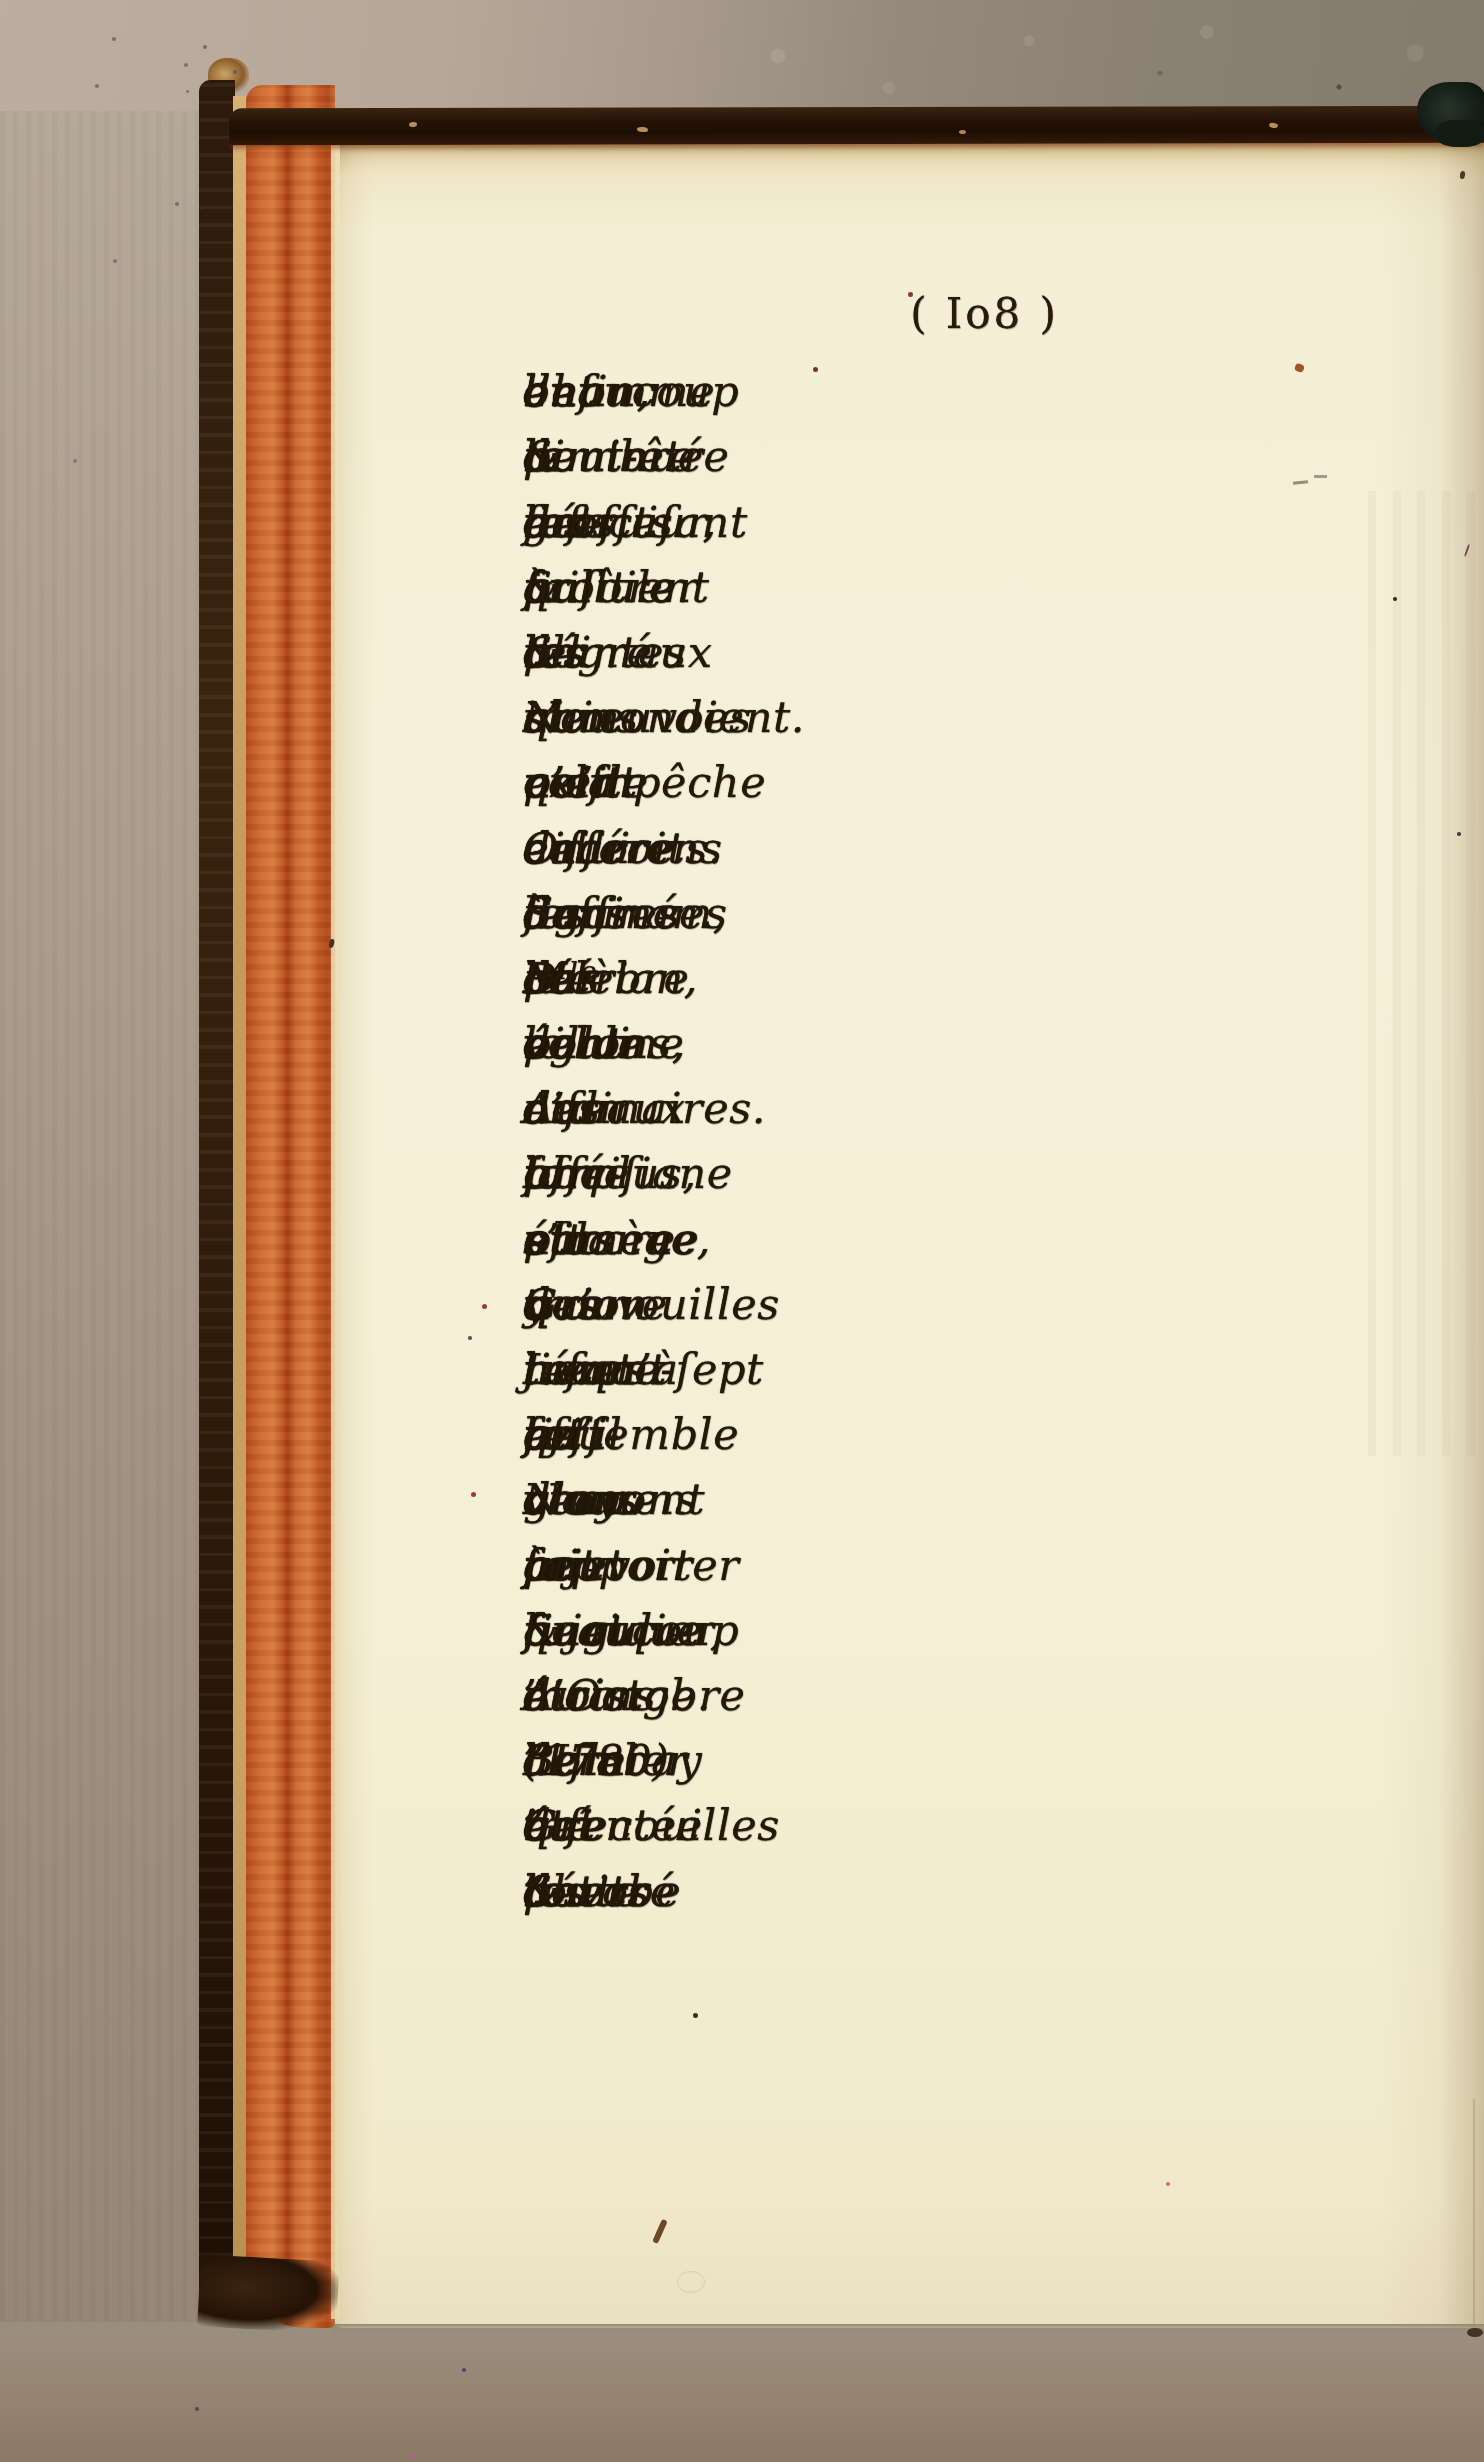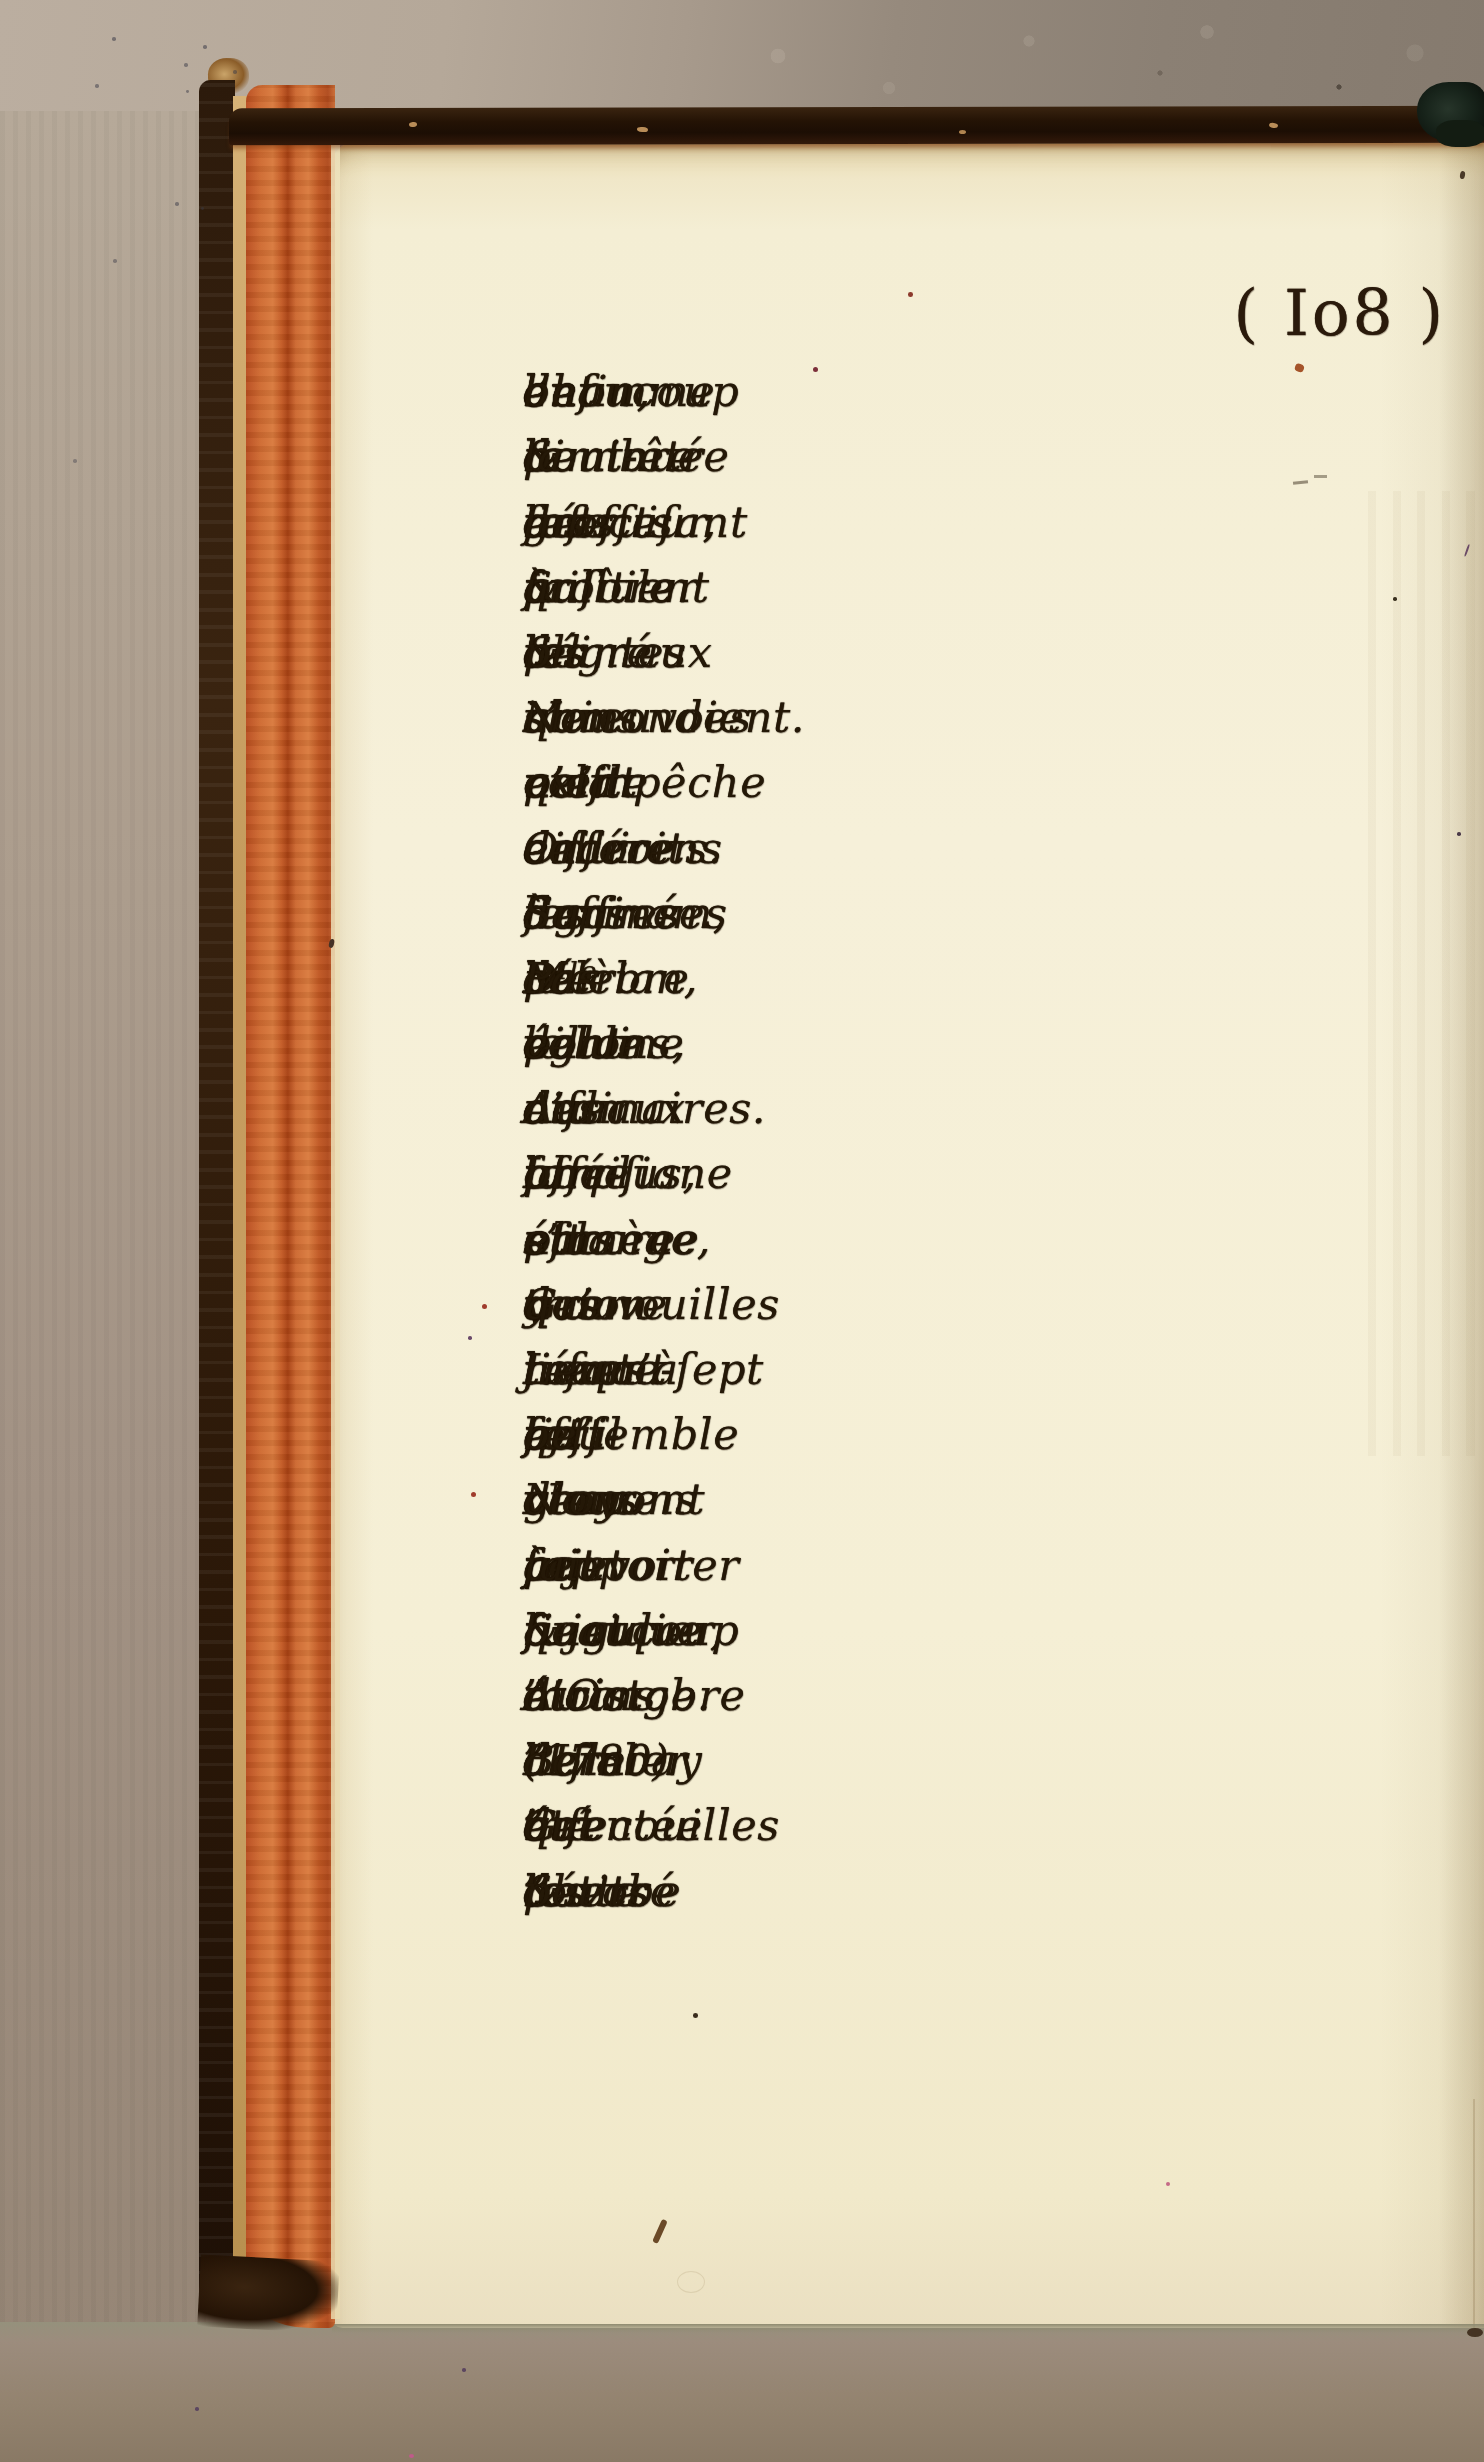--- a/index.html
+++ b/index.html
@@ -101,21 +101,21 @@
   .greenblob{
     left:1417px;top:82px;width:69px;height:60px;
     border-radius:46% 30% 40% 50%;
     background:radial-gradient(ellipse at 45% 45%,#27352a 0%,#17231a 45%,#0d140e 80%);
   }
   .greenblob2{left:1436px;top:120px;width:49px;height:27px;border-radius:40%;background:#131c12;}
 
   
   .header{
     left:523px;top:279px;width:923px;height:76px;
-    text-align:right;font-size:63px;line-height:70px;
+    text-align:center;font-size:42px;line-height:70px;
     letter-spacing:2.9px;color:#2a1a0b;
     text-shadow:0 0 0.8px rgba(35,20,6,0.85), 0.6px 0.7px 0.8px rgba(35,20,6,0.30);
   }
   .text{left:523px;top:358px;width:913px;font-style:italic;}
   .line{
     position:relative;display:flex;justify-content:space-between;align-items:baseline;
     height:57px;padding-top:8.2px;
     font-size:43px;letter-spacing:0.6px;color:#241807;white-space:pre;
   }
   .line span{

